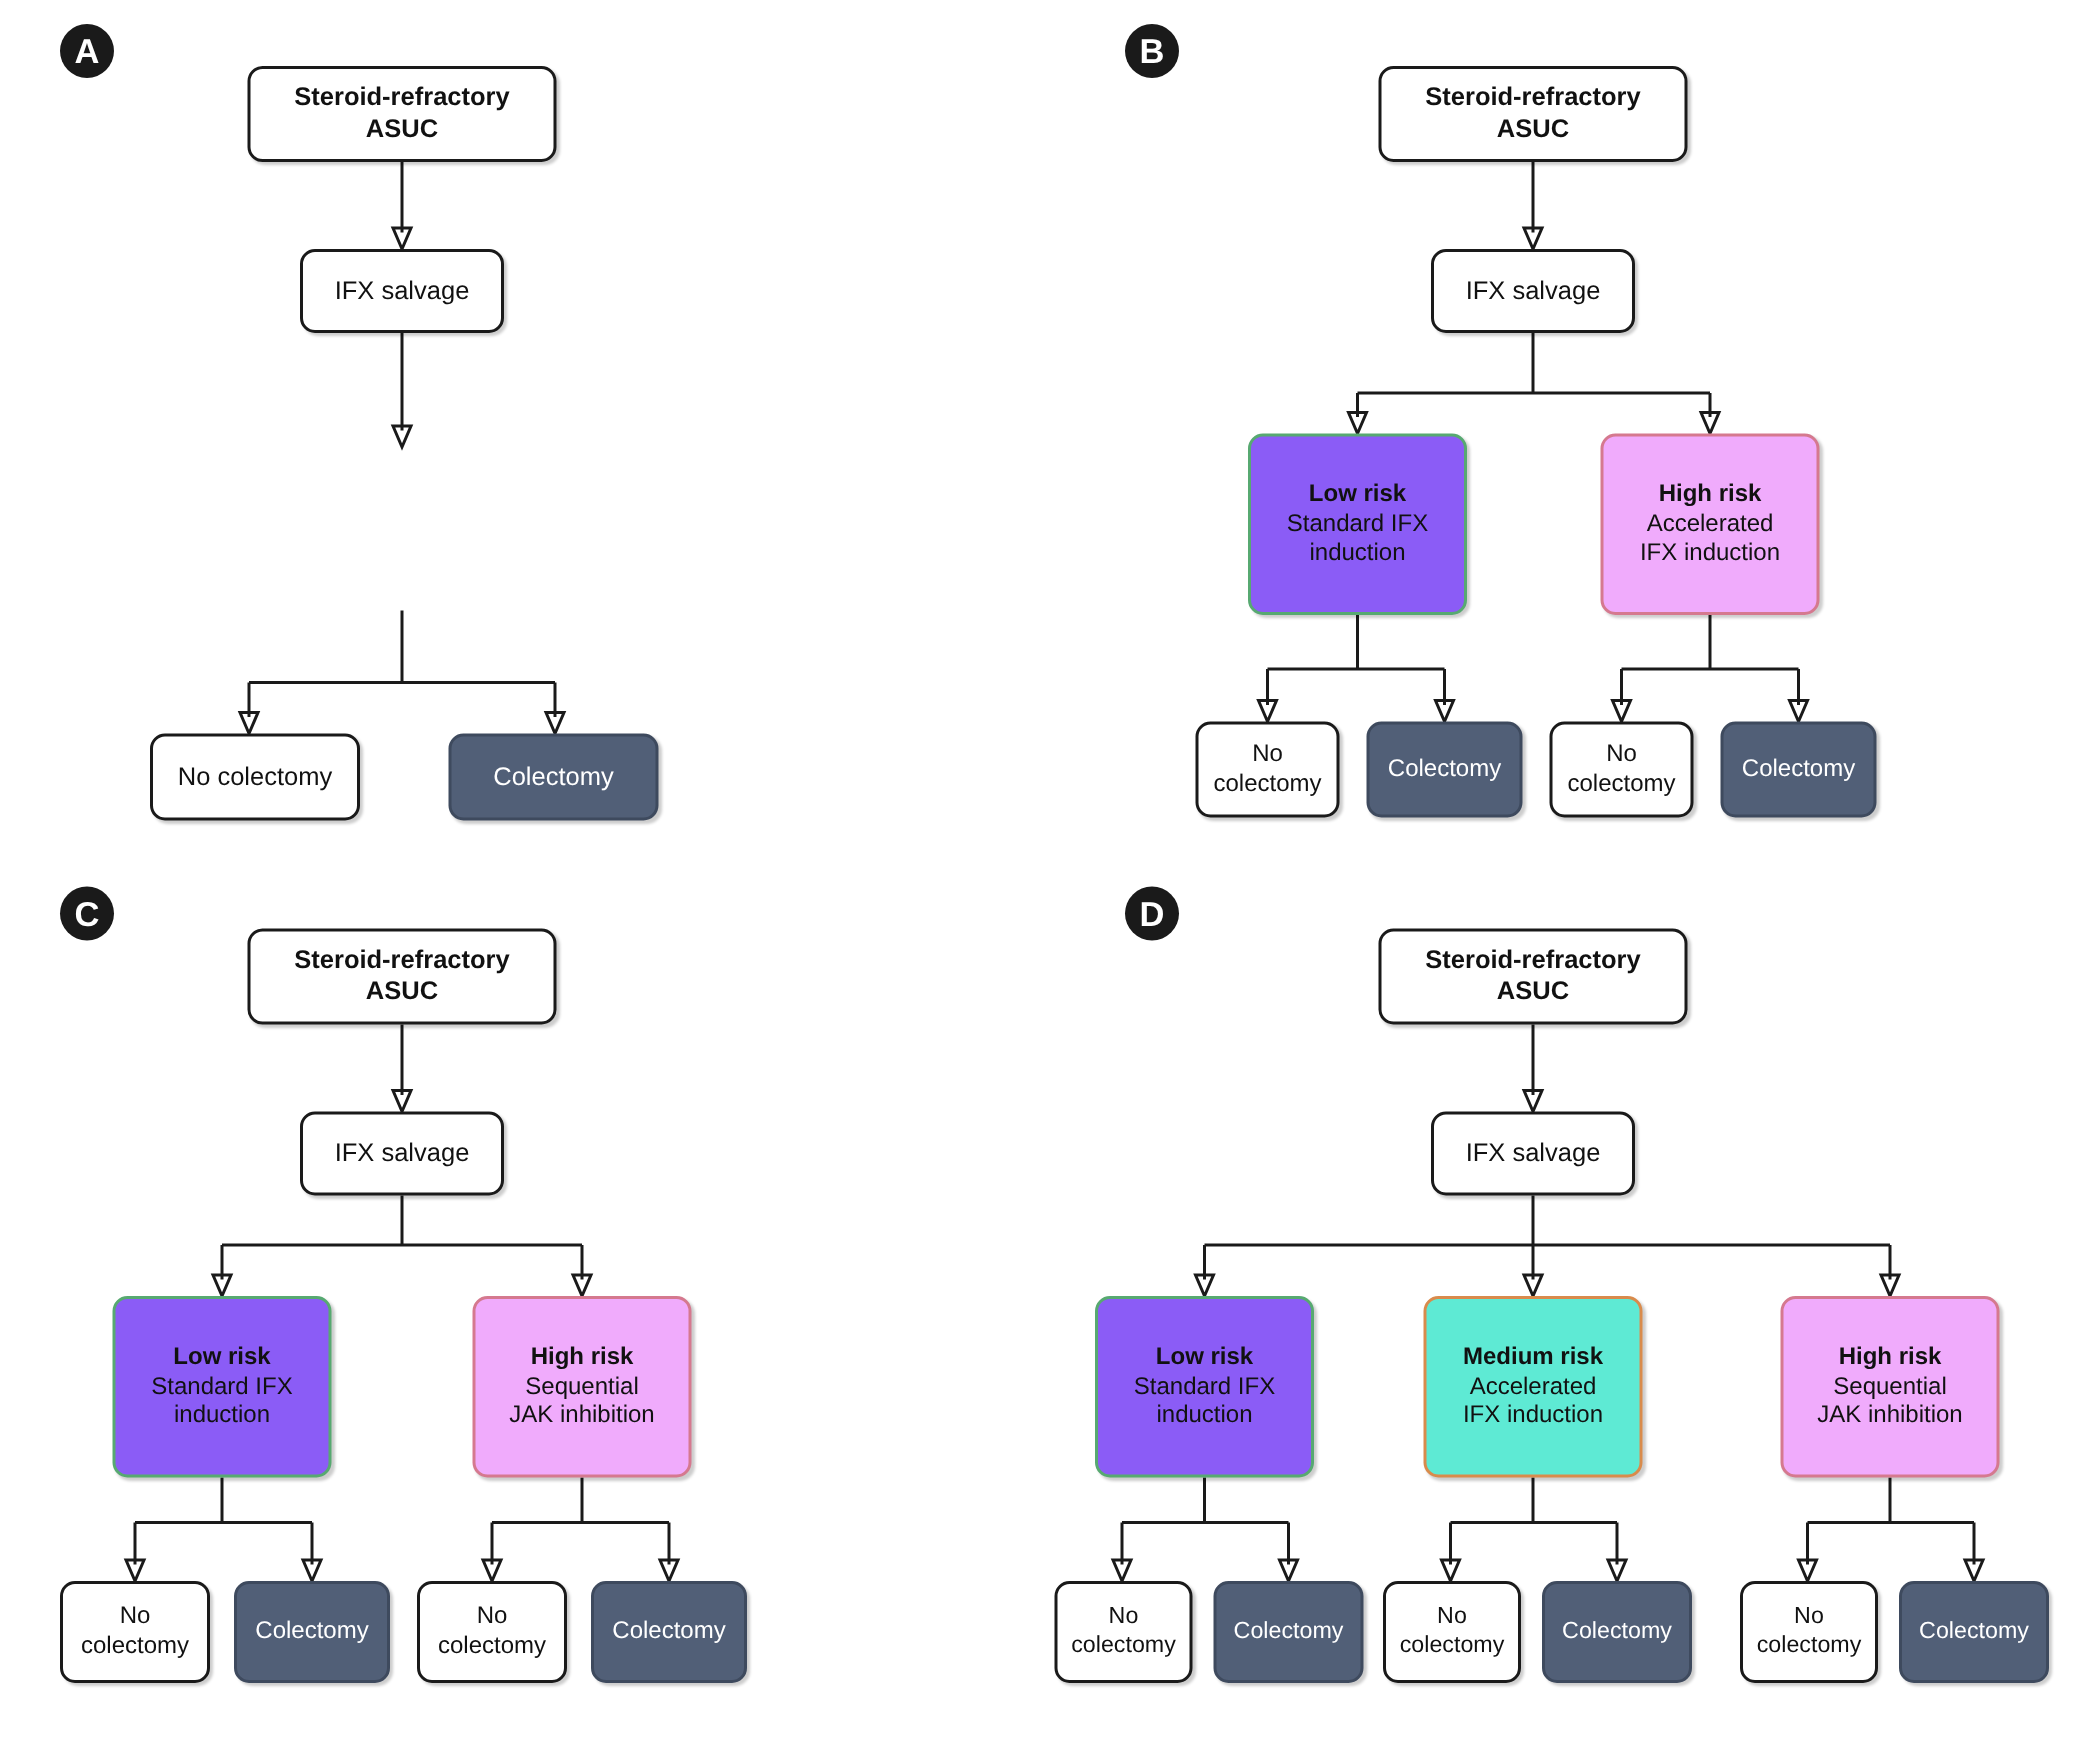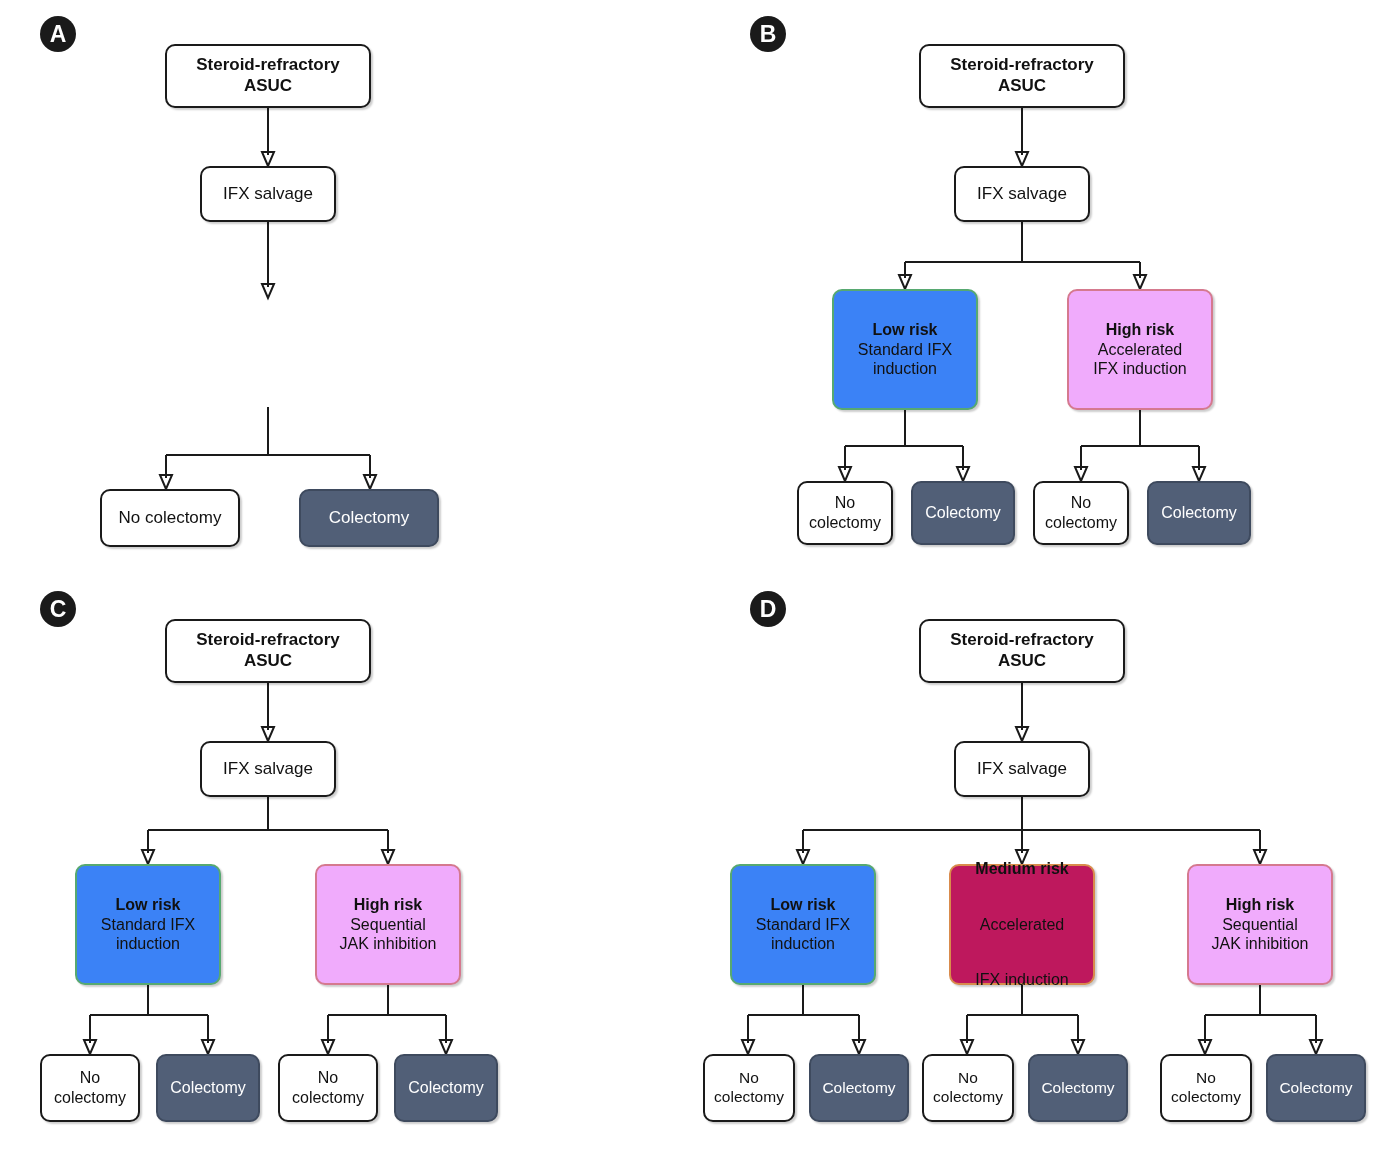--- a/index.html
+++ b/index.html
@@ -71,31 +71,30 @@
   .node.blue-light {
     background: #a9bed2;
     border-color: #5b7490;
   }
   .node.blue-dark {
     background: #515f77;
     border-color: #3e4a5e;
     color: #ffffff;
   }
   .node.green {
-    background: #3b82f6;
+    background: #8b5cf6;
     border-color: #57a971;
   }
   .node.pink {
     background: #f0abfc;
     border-color: #d5798f;
   }
   .node.orange {
-    background: #be185d;
+    background: #5eead4;
     border-color: #d98b4c;
-    gap: 36px;
   }
 
   
   .edges {
     position: absolute;
     left: 0;
     top: 0;
     overflow: visible;
     pointer-events: none;
   }

